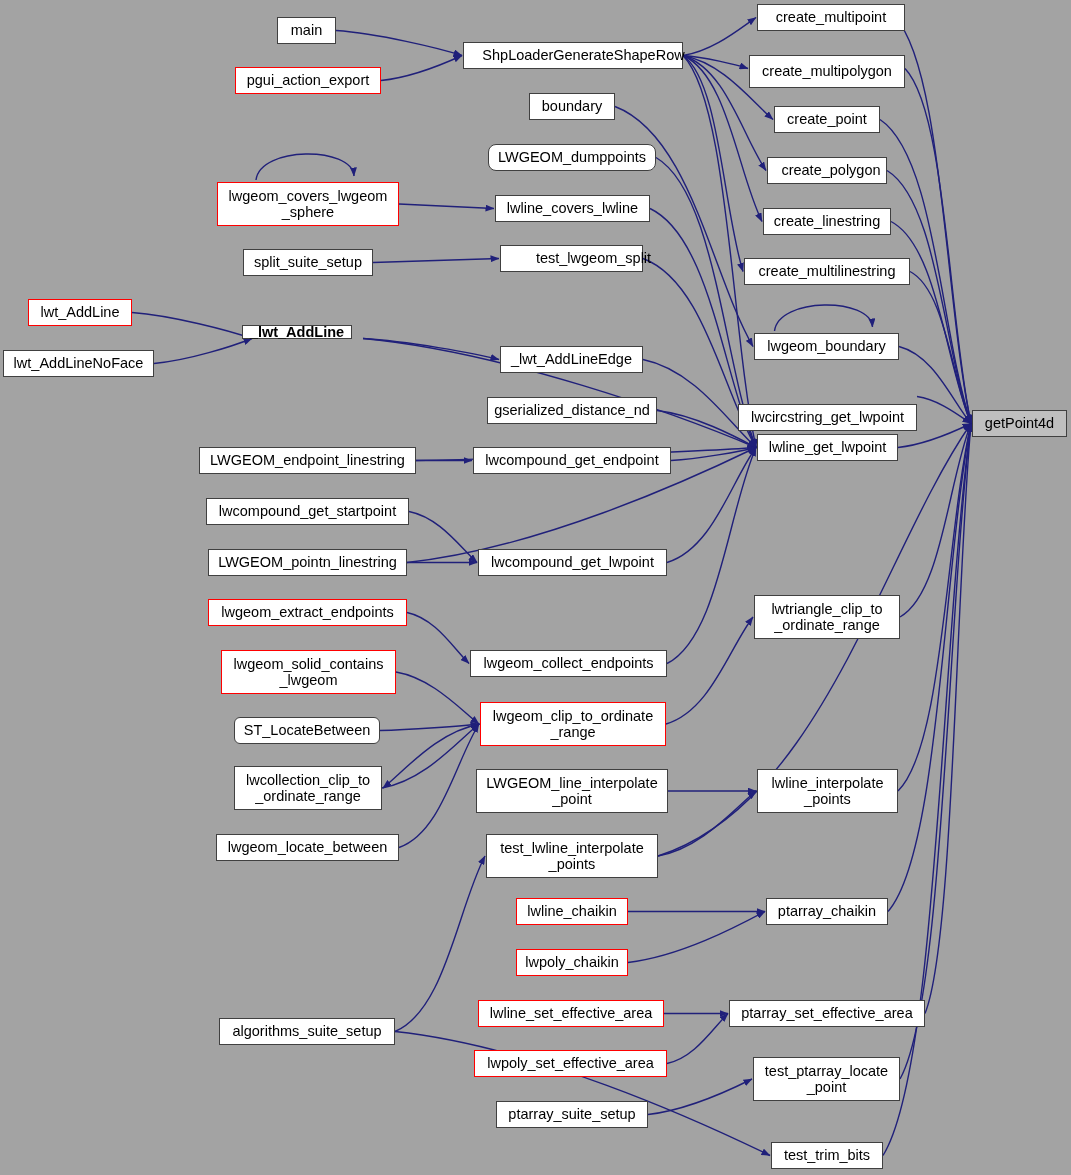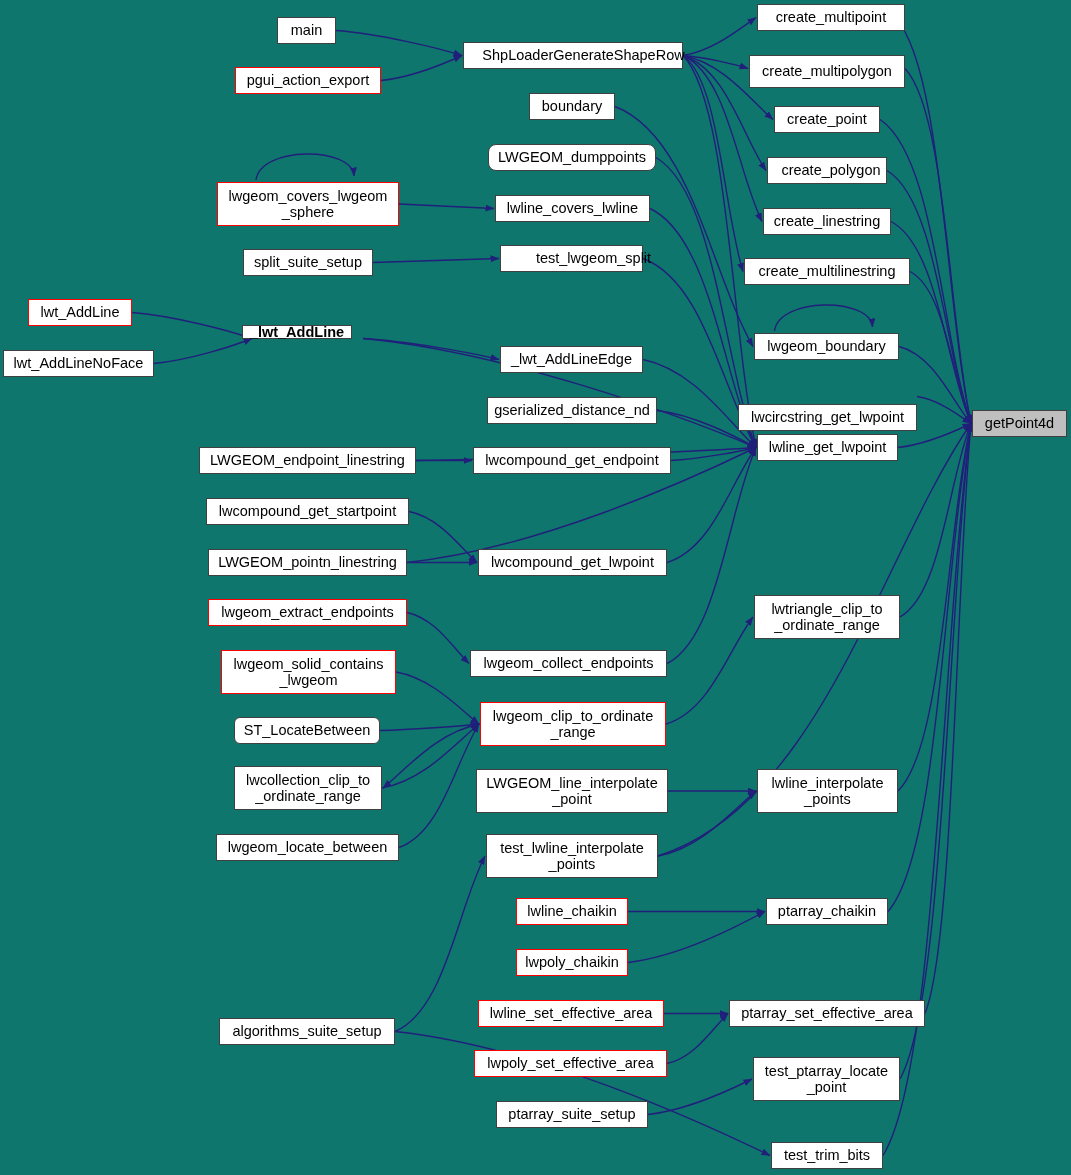--- a/index.html
+++ b/index.html
@@ -1,17 +1,17 @@
 <!DOCTYPE html>
 <html><head>
 <meta charset="utf-8">
 <style>
   html,body{margin:0;padding:0;background:#ffffff;}
   body{font-family:"Liberation Sans","DejaVu Sans",sans-serif;}
-  #canvas{position:relative;width:1071px;height:1175px;background:#0f766e;overflow:hidden;}
+  #canvas{position:relative;width:1071px;height:1175px;background:#a3a3a3;overflow:hidden;}
   #edges{position:absolute;left:0;top:0;width:1071px;height:1175px;pointer-events:none;}
   .node{position:absolute;box-sizing:border-box;background:#ffffff;border:1px solid #404040;
         display:flex;align-items:center;justify-content:center;text-align:center;
         font-size:14.5px;color:#000;line-height:1.12;letter-spacing:0px;white-space:pre-line;}
   .node.red{border:1px solid #ff0000;}
   .node.hl{background:#bfbfbf;border:1px solid #404040;}
 </style>
 </head>
 <body>
 

